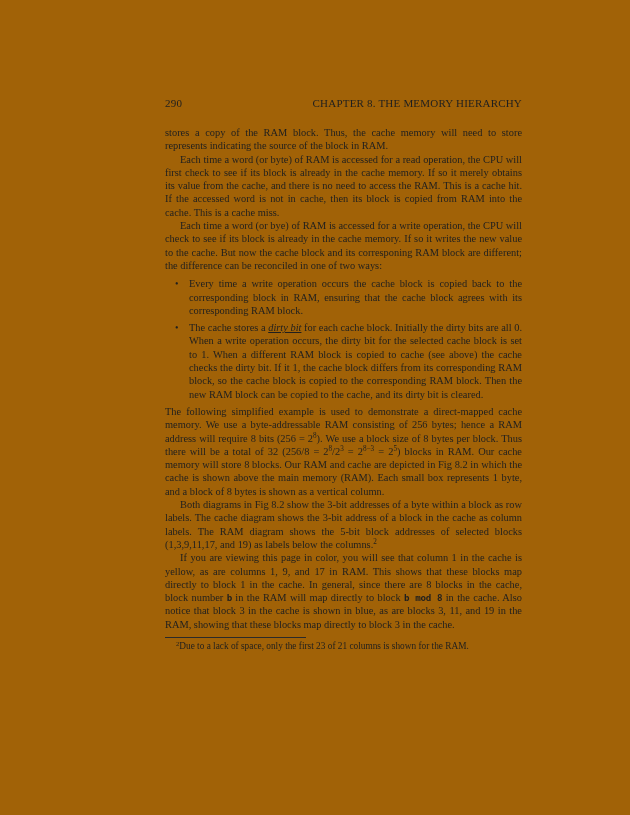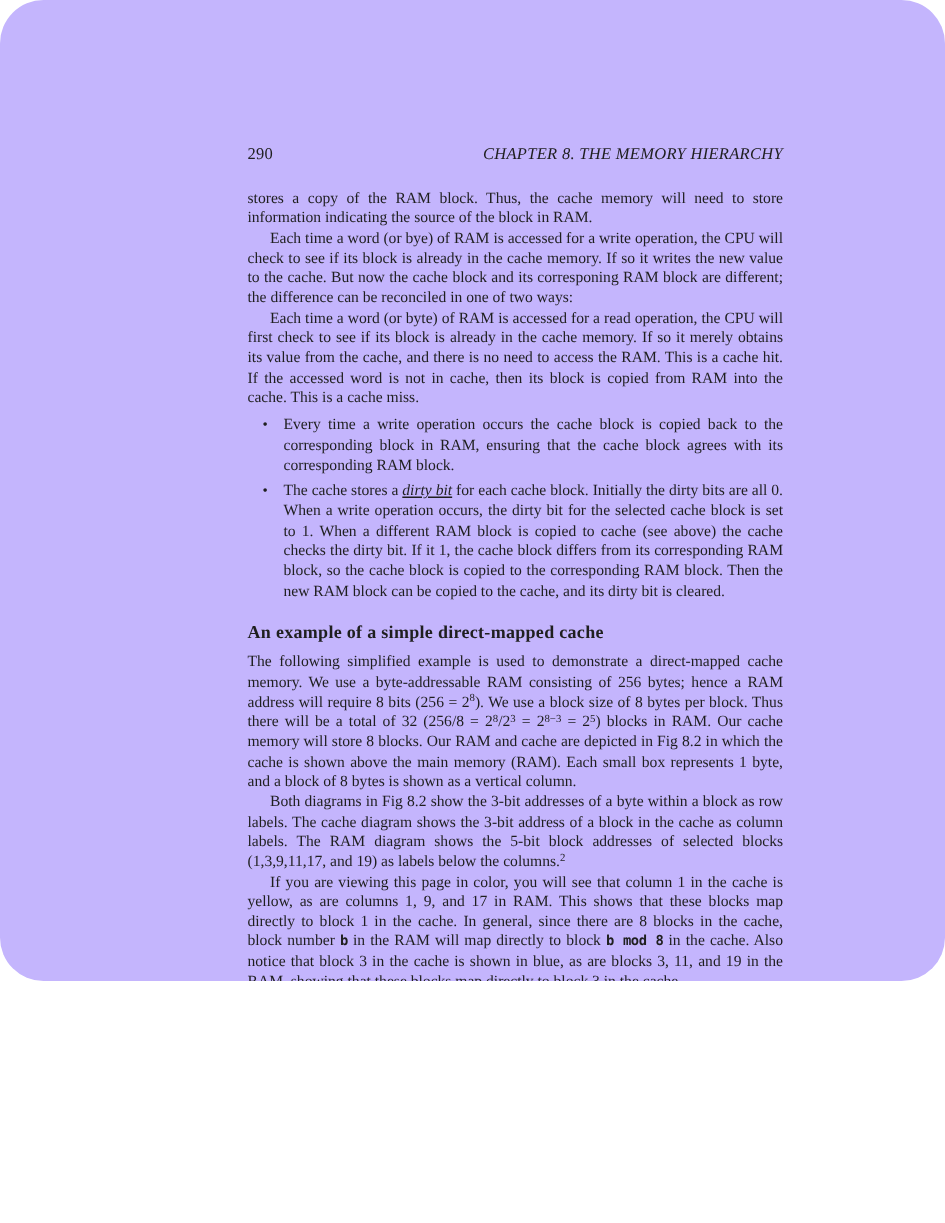--- a/index.html
+++ b/index.html
@@ -3,46 +3,44 @@
 <meta charset="utf-8">
 <style>
   html, body {
     margin: 0;
     padding: 0;
     background: #ffffff;
   }
   .page {
     position: relative;
     width: 630px;
-    height: 654px;
-    background: #c4b5fd;
+    height: 815px;
+    background: #a16207;
     overflow: hidden;
     font-family: "Liberation Serif", serif;
     color: #1f1f1f;
-    border-radius: 29px;
   }
   .content {
     position: absolute;
     left: 165px;
     top: 97px;
     width: 357px;
   }
   .running-head {
     display: flex;
     justify-content: space-between;
     align-items: baseline;
     font-size: 11px;
     line-height: 12px;
   }
   .running-head .pageno {
     font-style: normal;
     letter-spacing: 0.2px;
   }
   .running-head .chapter {
-    font-style: italic;
     letter-spacing: 0.2px;
     margin-left: 44px;
   }
   .bodytext {
     margin-top: 17px;
     font-size: 10.4px;
     line-height: 13.3px;
     text-align: justify;
   }
   .bodytext p {
@@ -120,38 +118,37 @@
 <div class="page">
   <div class="content">
 
     <div class="running-head">
       <span class="pageno">290</span>
       <span class="chapter">CHAPTER 8. THE MEMORY HIERARCHY</span>
     </div>
 
     <div class="bodytext">
 
-      <p>stores a copy of the RAM block. Thus, the cache memory will need to store information indicating the source of the block in RAM.</p>
+      <p>stores a copy of the RAM block. Thus, the cache memory will need to store represents indicating the source of the block in RAM.</p>
+
+      <p class="indent">Each time a word (or byte) of RAM is accessed for a read operation, the CPU will first check to see if its block is already in the cache memory. If so it merely obtains its value from the cache, and there is no need to access the RAM. This is a cache hit. If the accessed word is not in cache, then its block is copied from RAM into the cache. This is a cache miss.</p>
 
       <p class="indent">Each time a word (or bye) of RAM is accessed for a write operation, the CPU will check to see if its block is already in the cache memory. If so it writes the new value to the cache. But now the cache block and its corresponing RAM block are different; the difference can be reconciled in one of two ways:</p>
-
-      <p class="indent">Each time a word (or byte) of RAM is accessed for a read operation, the CPU will first check to see if its block is already in the cache memory. If so it merely obtains its value from the cache, and there is no need to access the RAM. This is a cache hit. If the accessed word is not in cache, then its block is copied from RAM into the cache. This is a cache miss.</p>
 
       <ul class="bullets">
         <li>
           <span class="marker">•</span>
           <span class="btext">Every time a write operation occurs the cache block is copied back to the corresponding block in RAM, ensuring that the cache block agrees with its corresponding RAM block.</span>
         </li>
         <li>
           <span class="marker">•</span>
           <span class="btext"><span>The cache stores a </span><em class="it">dirty bit</em><span> for each cache block. Initially the dirty bits are all 0. When a write operation occurs, the dirty bit for the selected cache block is set to 1. When a different RAM block is copied to cache (see above) the cache checks the dirty bit. If it 1, the cache block differs from its corresponding RAM block, so the cache block is copied to the corresponding RAM block. Then the new RAM block can be copied to the cache, and its dirty bit is cleared.</span></span>
         </li>
       </ul>
 
-      <h3 class="subheading">An example of a simple direct-mapped cache</h3>
 
       <p><span>The following simplified example is used to demonstrate a direct-mapped cache memory. We use a byte-addressable RAM consisting of 256 bytes; hence a RAM address will require 8 bits (256 = 2</span><span class="sup">8</span><span>). We use a block size of 8 bytes per block. Thus there will be a total of 32 (256/8 = 2</span><span class="sup">8</span><span>/2</span><span class="sup">3</span><span> = 2</span><span class="sup">8−3</span><span> = 2</span><span class="sup">5</span><span>) blocks in RAM. Our cache memory will store 8 blocks. Our RAM and cache are depicted in Fig 8.2 in which the cache is shown above the main memory (RAM). Each small box represents 1 byte, and a block of 8 bytes is shown as a vertical column.</span></p>
 
       <p class="indent"><span>Both diagrams in Fig 8.2 show the 3-bit addresses of a byte within a block as row labels. The cache diagram shows the 3-bit address of a block in the cache as column labels. The RAM diagram shows the 5-bit block addresses of selected blocks (1,3,9,11,17, and 19) as labels below the columns.</span><span class="sup">2</span></p>
 
       <p class="indent"><span>If you are viewing this page in color, you will see that column 1 in the cache is yellow, as are columns 1, 9, and 17 in RAM. This shows that these blocks map directly to block 1 in the cache. In general, since there are 8 blocks in the cache, block number </span><span class="tt">b</span><span> in the RAM will map directly to block </span><span class="tt">b mod 8</span><span> in the cache. Also notice that block 3 in the cache is shown in blue, as are blocks 3, 11, and 19 in the RAM, showing that these blocks map directly to block 3 in the cache.</span></p>
 
       <div class="footnote-rule"></div>
 
       <p class="footnote-text"><span class="sup">2</span><span>Due to a lack of space, only the first 23 of 21 columns is shown for the RAM.</span></p>

